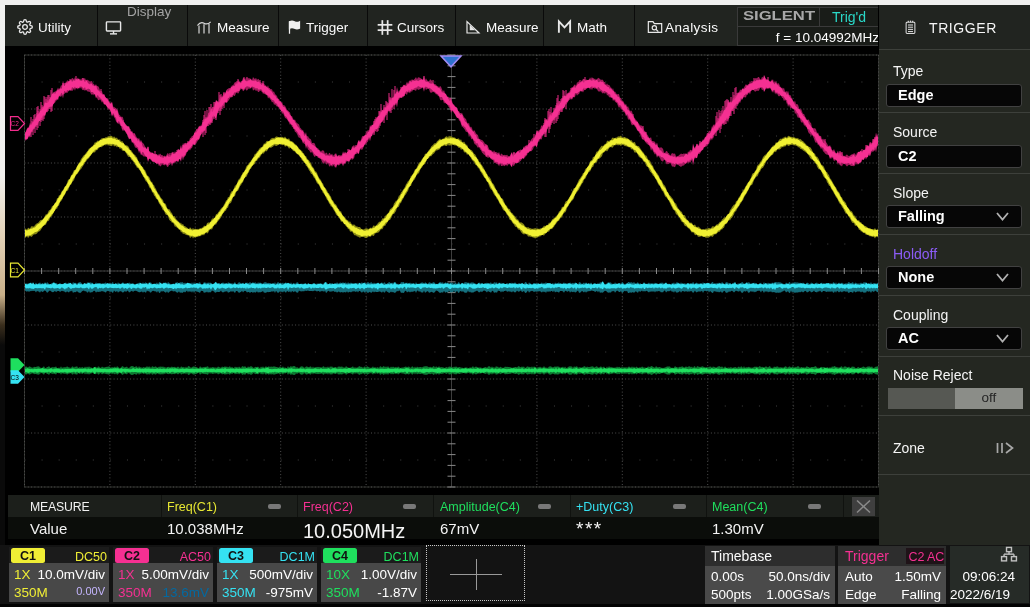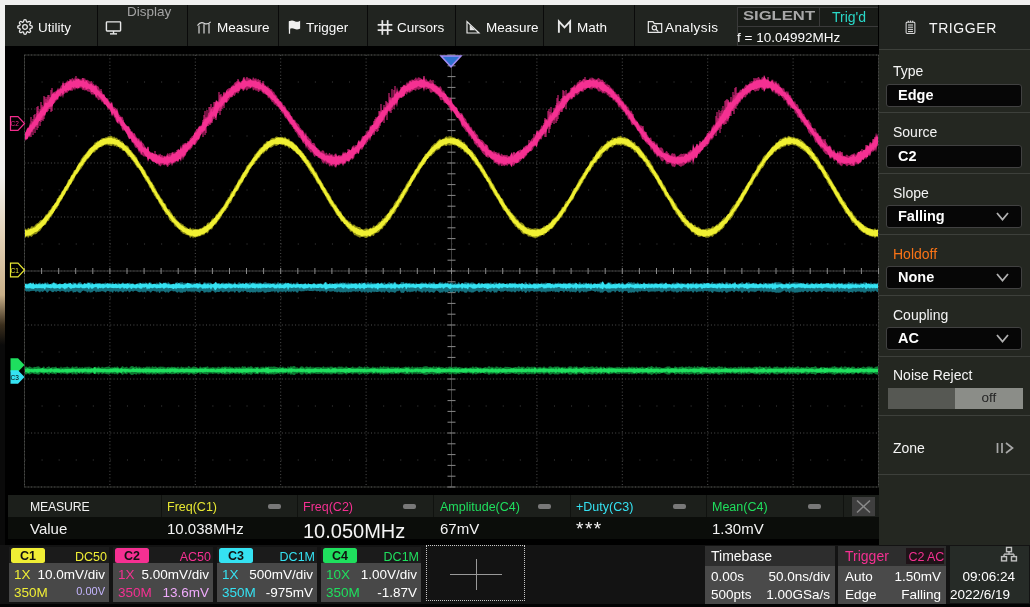--- a/index.html
+++ b/index.html
@@ -61,21 +61,21 @@
 <div style="position:absolute;left:277.5px;top:5px;width:1px;height:41px;background:#0a0a0a"></div>
 <div style="position:absolute;left:367px;top:5px;width:1px;height:41px;background:#0a0a0a"></div>
 <div style="position:absolute;left:455px;top:5px;width:1px;height:41px;background:#0a0a0a"></div>
 <div style="position:absolute;left:543px;top:5px;width:1px;height:41px;background:#0a0a0a"></div>
 <div style="position:absolute;left:634px;top:5px;width:1px;height:41px;background:#0a0a0a"></div>
 <div style="position:absolute;left:737px;top:7px;width:142px;height:39px;background:#191c18;border:1px solid #3a3a3a;box-sizing:border-box"></div>
 <div style="position:absolute;left:819px;top:7px;width:1px;height:19px;background:#3a3a3a"></div>
 <div style="position:absolute;left:737px;top:25.5px;width:142px;height:1px;background:#3a3a3a"></div>
 <div style="position:absolute;left:740px;top:8.5px;width:78px;font-size:16px;font-weight:bold;color:#a8a8a8;text-align:center;transform:scale(1.04,0.78);transform-origin:top;letter-spacing:0px">SIGLENT</div>
 <div style="position:absolute;left:819px;top:8.5px;width:60px;font-size:14px;color:#2ad8c8;text-align:center">Trig'd</div>
-<div style="position:absolute;left:737px;top:29.5px;width:142px;font-size:13.5px;color:#fdfdfd;text-align:left">f = 10.04992MHz</div>
+<div style="position:absolute;left:737px;top:29.5px;width:142px;font-size:13.5px;color:#fdfdfd;text-align:right">f = 10.04992MHz</div>
 
 <div style="position:absolute;left:879px;top:5px;width:151px;height:44px;background:#212420"></div>
 <div style="position:absolute;left:878px;top:5px;width:1px;height:540px;background:#000"></div>
 <svg style="position:absolute;left:903px;top:19px" width="15" height="17" viewBox="0 0 24 24" fill="none" stroke="#d8d8d8" stroke-width="1.7">
 <rect x="5" y="3.5" width="14" height="18" rx="1.5"></rect>
 <line x1="8" y1="8" x2="16" y2="8"></line>
 <line x1="8" y1="11.5" x2="16" y2="11.5"></line>
 <line x1="8" y1="15" x2="16" y2="15"></line>
 <line x1="8" y1="18.5" x2="16" y2="18.5"></line>
 <line x1="8.5" y1="1" x2="8.5" y2="3.5" stroke-width="2"></line>
@@ -89,21 +89,21 @@
 <div style="position:absolute;left:879px;top:111.5px;width:151px;height:1px;background:#3d403b"></div>
 <div style="position:absolute;left:879px;top:173px;width:151px;height:1px;background:#3d403b"></div>
 <div style="position:absolute;left:879px;top:234px;width:151px;height:1px;background:#3d403b"></div>
 <div style="position:absolute;left:879px;top:295px;width:151px;height:1px;background:#3d403b"></div>
 <div style="position:absolute;left:879px;top:356px;width:151px;height:1px;background:#3d403b"></div>
 <div style="position:absolute;left:879px;top:415px;width:151px;height:1px;background:#3d403b"></div>
 <div style="position:absolute;left:879px;top:474px;width:151px;height:1px;background:#3d403b"></div>
 <div style="position:absolute;left:893px;top:62.5px;font-size:14px;color:#f5f5f5">Type</div>
 <div style="position:absolute;left:893px;top:123.5px;font-size:14px;color:#f5f5f5">Source</div>
 <div style="position:absolute;left:893px;top:185px;font-size:14px;color:#f5f5f5">Slope</div>
-<div style="position:absolute;left:893px;top:245.5px;font-size:14px;color:#f97316">Holdoff</div>
+<div style="position:absolute;left:893px;top:245.5px;font-size:14px;color:#8b5cf6">Holdoff</div>
 <div style="position:absolute;left:893px;top:306.5px;font-size:14px;color:#f5f5f5">Coupling</div>
 <div style="position:absolute;left:893px;top:366.5px;font-size:14px;color:#f5f5f5">Noise Reject</div>
 <div style="position:absolute;left:893px;top:439.5px;font-size:14px;color:#f5f5f5">Zone</div>
 <div style="position:absolute;left:886px;top:83.5px;width:136px;height:23px;background:#060606;border:1px solid #414141;border-radius:3px;box-sizing:border-box"></div>
 <div style="position:absolute;left:898px;top:86.5px;font-size:14.5px;font-weight:bold;color:#fdfdfd">Edge</div>
 <div style="position:absolute;left:886px;top:144.5px;width:136px;height:23px;background:#060606;border:1px solid #414141;border-radius:3px;box-sizing:border-box"></div>
 <div style="position:absolute;left:898px;top:147.5px;font-size:14.5px;font-weight:bold;color:#fdfdfd">C2</div>
 <div style="position:absolute;left:886px;top:205px;width:136px;height:23px;background:#060606;border:1px solid #414141;border-radius:3px;box-sizing:border-box"></div>
 <div style="position:absolute;left:898px;top:208px;font-size:14.5px;font-weight:bold;color:#fdfdfd">Falling</div>
 <svg style="position:absolute;left:996px;top:212px" width="13" height="9" viewBox="0 0 13 9" fill="none" stroke="#b0b0b0" stroke-width="1.8">
@@ -314,21 +314,21 @@
 <div style="position:absolute;left:14px;top:584.5px;font-size:13.5px;color:#f0ee35">350M</div>
 <div style="position:absolute;left:9px;top:584.5px;width:96px;font-size:11px;color:#c4b5fd;text-align:right">0.00V</div>
 <div style="position:absolute;left:113px;top:547px;width:100px;height:55px;background:#1b1b1b"></div>
 <div style="position:absolute;left:113px;top:563px;width:100px;height:39px;background:#484848"></div>
 <div style="position:absolute;left:115px;top:548px;width:34px;height:15px;background:#f53092;border-radius:2.5px"></div>
 <div style="position:absolute;left:115px;top:549px;width:34px;height:15px;font-size:12.5px;font-weight:bold;color:#111;text-align:center">C2</div>
 <div style="position:absolute;left:113px;top:549.5px;width:98px;font-size:12.5px;color:#f53092;text-align:right">AC50</div>
 <div style="position:absolute;left:118px;top:566.5px;font-size:13.5px;color:#f53092">1X</div>
 <div style="position:absolute;left:113px;top:566.5px;width:96px;font-size:13.5px;color:#fff;text-align:right">5.00mV/div</div>
 <div style="position:absolute;left:118px;top:584.5px;font-size:13.5px;color:#f53092">350M</div>
-<div style="position:absolute;left:113px;top:584.5px;width:96px;font-size:13.5px;color:#f0abfc;text-align:right">13.6mV</div>
+<div style="position:absolute;left:113px;top:584.5px;width:96px;font-size:13.5px;color:#0369a1;text-align:right">13.6mV</div>
 <div style="position:absolute;left:217px;top:547px;width:100px;height:55px;background:#1b1b1b"></div>
 <div style="position:absolute;left:217px;top:563px;width:100px;height:39px;background:#484848"></div>
 <div style="position:absolute;left:219px;top:548px;width:34px;height:15px;background:#35e2f2;border-radius:2.5px"></div>
 <div style="position:absolute;left:219px;top:549px;width:34px;height:15px;font-size:12.5px;font-weight:bold;color:#111;text-align:center">C3</div>
 <div style="position:absolute;left:217px;top:549.5px;width:98px;font-size:12.5px;color:#35e2f2;text-align:right">DC1M</div>
 <div style="position:absolute;left:222px;top:566.5px;font-size:13.5px;color:#35e2f2">1X</div>
 <div style="position:absolute;left:217px;top:566.5px;width:96px;font-size:13.5px;color:#fff;text-align:right">500mV/div</div>
 <div style="position:absolute;left:222px;top:584.5px;font-size:13.5px;color:#35e2f2">350M</div>
 <div style="position:absolute;left:217px;top:584.5px;width:96px;font-size:13.5px;color:#fff;text-align:right">-975mV</div>
 <div style="position:absolute;left:321px;top:547px;width:100px;height:55px;background:#1b1b1b"></div>

